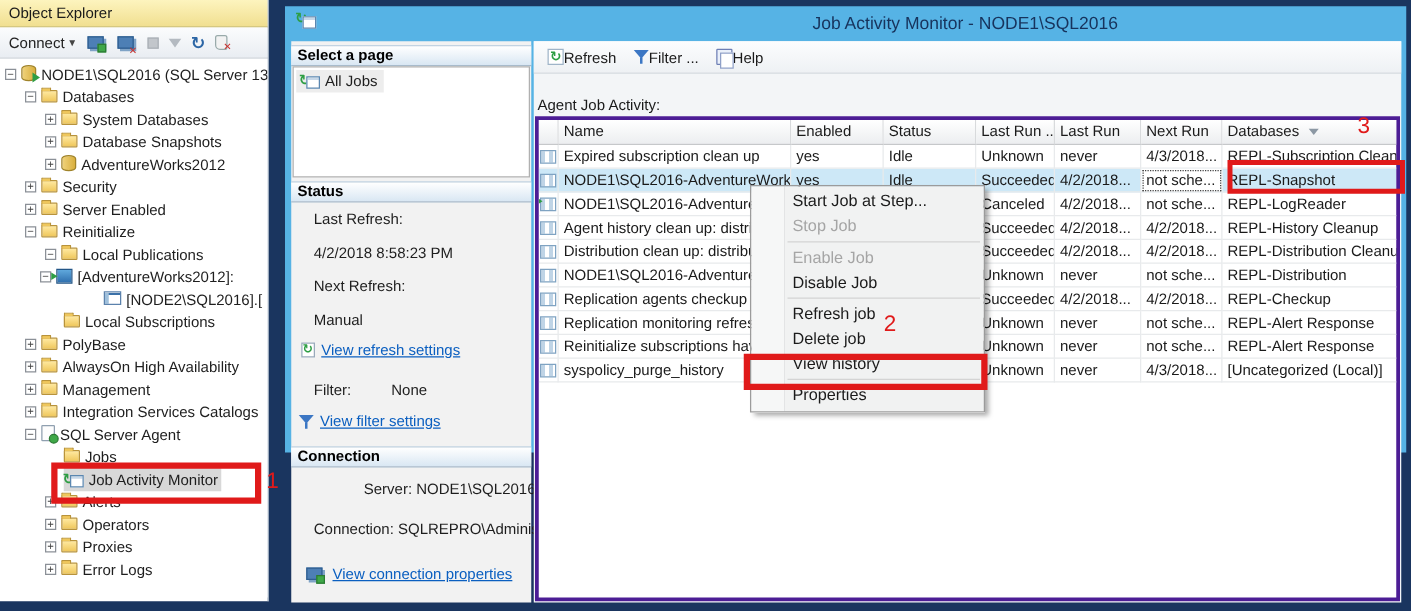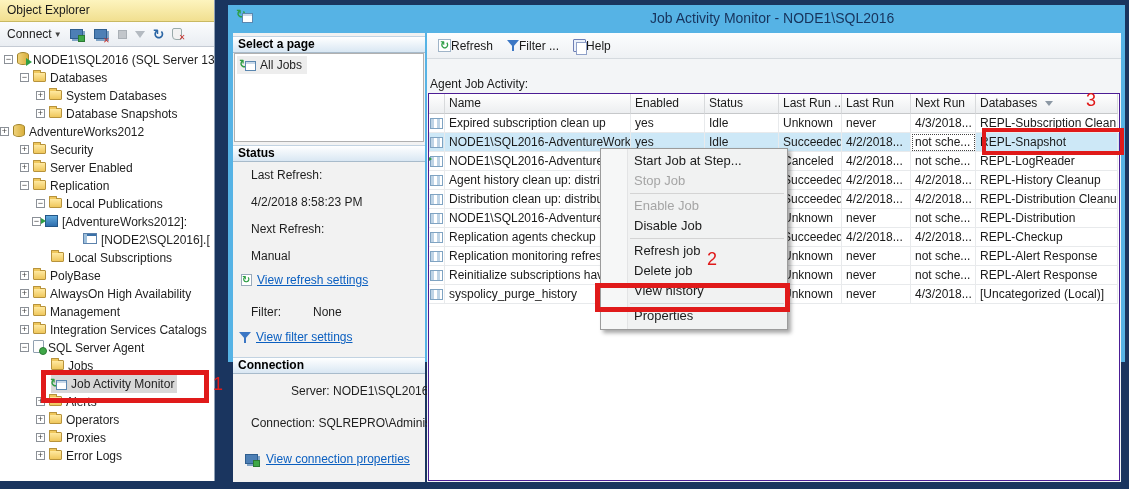--- a/index.html
+++ b/index.html
@@ -64,21 +64,21 @@
   .fun-blue::after { content:""; position:absolute; left:5px; top:6px; width:2px; height:5px; background:#3C77C4; }
 
   #right-pane { position:absolute; left:199px; top:28px; width:694px; height:449px; background:#F3F5F7; }
   #jam-toolbar { position:absolute; left:0; top:0; width:100%; height:26px; background:linear-gradient(#FCFDFE,#EEF1F4); border-bottom:1px solid #D5DADF; display:flex; align-items:center; padding-left:4px; }
   .tb-btn { display:flex; align-items:center; gap:0; padding:3px 7px; font-size:12px; color:#1a1a1a; cursor:pointer; }
   .ico-refresh2 { width:13px; height:13px; border:1px solid #9FB4C8; background:#fff; position:relative; }
   .ico-refresh2::before { content:"↻"; position:absolute; left:1px; top:-1px; color:#2E9E44; font-size:11px; font-weight:bold; }
   .ico-help { width:13px; height:13px; background:#EAF0FA; border:1px solid #6E7FB5; position:relative; border-radius:1px; }
   .ico-help::before { content:""; position:absolute; left:2px; top:2px; width:9px; height:11px; background:#fff; border:1px solid #8FA0C8; }
   #grid-label { position:absolute; left:3px; top:44px; font-size:12px; color:#1a1a1a; }
-  #grid { position:absolute; left:1px; top:60px; width:692px; height:388px; background:#fff; border:1px solid #4c1d95; overflow:hidden; }
+  #grid { position:absolute; left:1px; top:60px; width:692px; height:388px; background:#fff; border:3px solid #4c1d95; overflow:hidden; }
   #grid-head { display:flex; height:20px; }
   .hcell { background:linear-gradient(#FFFFFF,#ECEEF0); border-right:1px solid #D8DADC; border-bottom:1px solid #C6C8CA; font-size:12px; line-height:19px; padding-left:4px; white-space:nowrap; overflow:hidden; color:#1a1a1a; flex:none; display:flex; align-items:center; }
   .cat-funnel { display:inline-block; width:0; height:0; border-left:4px solid transparent; border-right:4px solid transparent; border-top:5px solid #8C98A4; margin-left:8px; }
   .grid-row { display:flex; height:19px; }
   .gcell { border-right:1px solid #E8EAEC; border-bottom:1px solid #E8EAEC; font-size:12px; line-height:18px; padding-left:4px; white-space:nowrap; overflow:hidden; color:#1a1a1a; flex:none; }
   .gcell.icn { display:flex; align-items:center; justify-content:center; padding-left:0; }
   .grid-row.sel { background:#CDE8F7; }
   .focus-cell { background:#fff; outline:1px dotted #444; outline-offset:-2px; }
   .i-job { width:13px; height:11px; border:1px solid #7FA3C2; background:linear-gradient(90deg,#BFD4E6 0 3px,#fff 3px 6px,#BFD4E6 6px 9px,#fff 9px 13px); position:relative; }
   .i-job-running { width:13px; height:11px; border:1px solid #7FA3C2; background:linear-gradient(90deg,#BFD4E6 0 3px,#fff 3px 6px,#BFD4E6 6px 9px,#fff 9px 13px); position:relative; }
@@ -115,24 +115,24 @@
     <span class="ico-stop"></span>
     <span class="fun-gray"></span>
     <span class="ico-refresh">↻</span>
     <span class="ico-script"></span>
   </div>
   <div id="oe-tree">
       <div class="tree-row" style="padding-left: 4px;"><span class="exp">−</span><span class="row-body"><span class="icon i-server"></span><span class="tlabel">NODE1\SQL2016 (SQL Server 13.0.1</span></span></div>
       <div class="tree-row" style="padding-left: 20px;"><span class="exp">−</span><span class="row-body"><span class="icon i-folder"></span><span class="tlabel">Databases</span></span></div>
       <div class="tree-row" style="padding-left: 36px;"><span class="exp">+</span><span class="row-body"><span class="icon i-folder"></span><span class="tlabel">System Databases</span></span></div>
       <div class="tree-row" style="padding-left: 36px;"><span class="exp">+</span><span class="row-body"><span class="icon i-folder"></span><span class="tlabel">Database Snapshots</span></span></div>
-      <div class="tree-row" style=""><span class="exp">+</span><span class="row-body"><span class="icon i-database"></span><span class="tlabel">AdventureWorks2012</span></span></div>
+      <div class="tree-row" style="padding-left: 36px;"><span class="exp">+</span><span class="row-body"><span class="icon i-database"></span><span class="tlabel">AdventureWorks2012</span></span></div>
       <div class="tree-row" style="padding-left: 20px;"><span class="exp">+</span><span class="row-body"><span class="icon i-folder"></span><span class="tlabel">Security</span></span></div>
       <div class="tree-row" style="padding-left: 20px;"><span class="exp">+</span><span class="row-body"><span class="icon i-folder"></span><span class="tlabel">Server Enabled</span></span></div>
-      <div class="tree-row" style="padding-left: 20px;"><span class="exp">−</span><span class="row-body"><span class="icon i-folder"></span><span class="tlabel">Replication</span></span></div>
+      <div class="tree-row" style="padding-left: 20px;"><span class="exp">−</span><span class="row-body"><span class="icon i-folder"></span><span class="tlabel">Reinitialize</span></span></div>
       <div class="tree-row" style="padding-left: 36px;"><span class="exp">−</span><span class="row-body"><span class="icon i-folder"></span><span class="tlabel">Local Publications</span></span></div>
       <div class="tree-row" style="padding-left: 32px;"><span class="exp">−</span><span class="row-body"><span class="icon i-publication"></span><span class="tlabel">[AdventureWorks2012]:</span></span></div>
       <div class="tree-row" style="padding-left: 68px;"><span class="exp-sp"></span><span class="row-body"><span class="icon i-subscription"></span><span class="tlabel">[NODE2\SQL2016].[</span></span></div>
       <div class="tree-row" style="padding-left: 36px;"><span class="exp-sp"></span><span class="row-body"><span class="icon i-folder"></span><span class="tlabel">Local Subscriptions</span></span></div>
       <div class="tree-row" style="padding-left: 20px;"><span class="exp">+</span><span class="row-body"><span class="icon i-folder"></span><span class="tlabel">PolyBase</span></span></div>
       <div class="tree-row" style="padding-left: 20px;"><span class="exp">+</span><span class="row-body"><span class="icon i-folder"></span><span class="tlabel">AlwaysOn High Availability</span></span></div>
       <div class="tree-row" style="padding-left: 20px;"><span class="exp">+</span><span class="row-body"><span class="icon i-folder"></span><span class="tlabel">Management</span></span></div>
       <div class="tree-row" style="padding-left: 20px;"><span class="exp">+</span><span class="row-body"><span class="icon i-folder"></span><span class="tlabel">Integration Services Catalogs</span></span></div>
       <div class="tree-row" style="padding-left: 20px;"><span class="exp">−</span><span class="row-body"><span class="icon i-agent"></span><span class="tlabel">SQL Server Agent</span></span></div>
       <div class="tree-row" style="padding-left: 36px;"><span class="exp-sp"></span><span class="row-body"><span class="icon i-folder"></span><span class="tlabel">Jobs</span></span></div>

